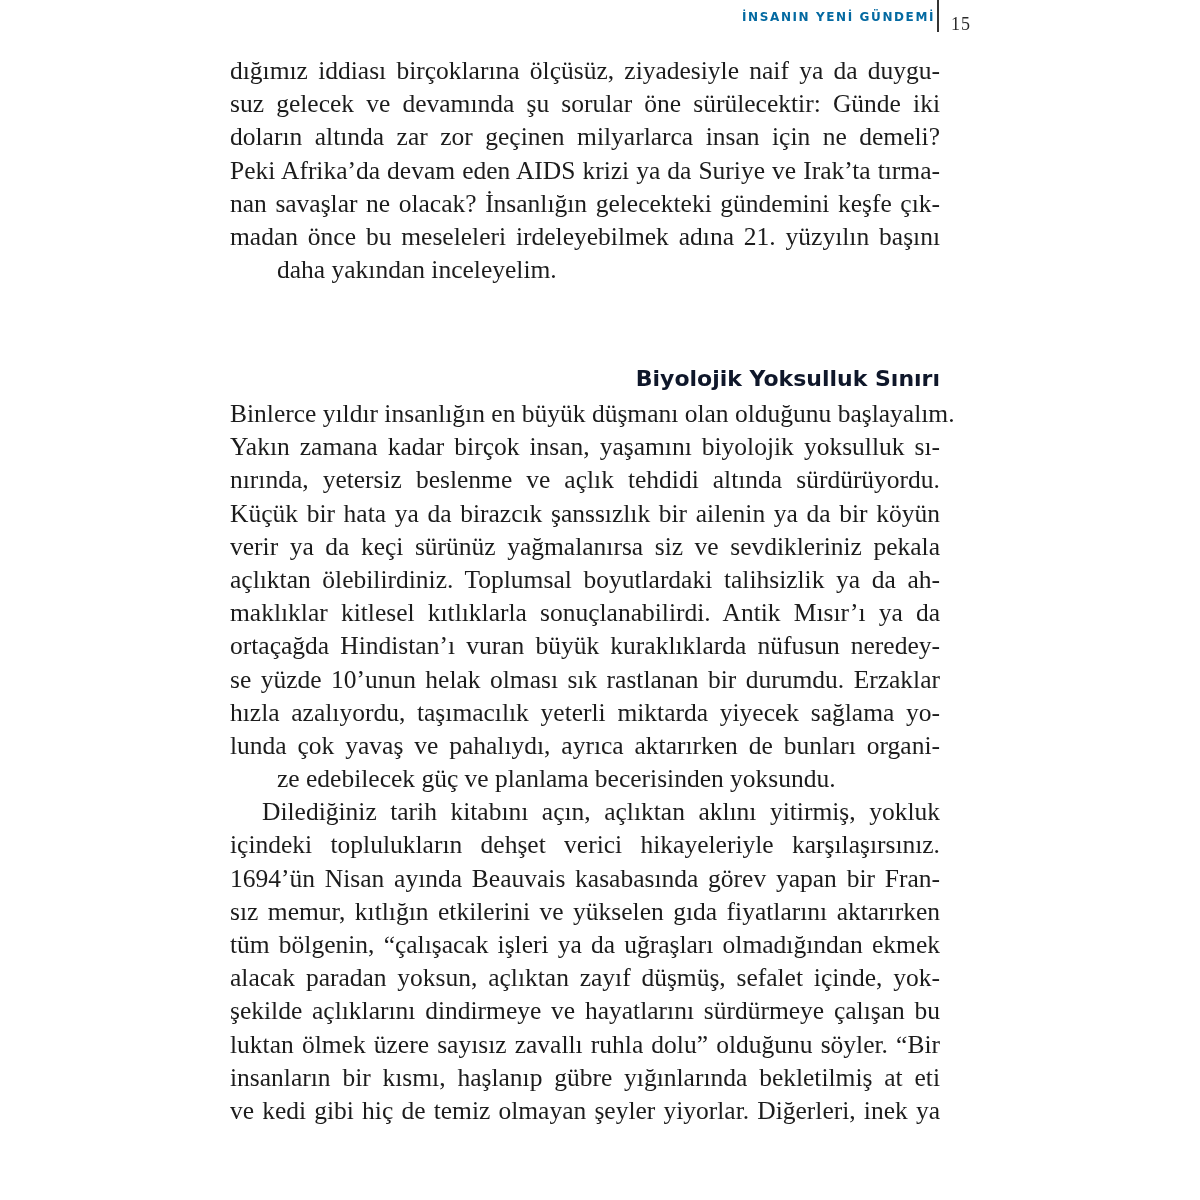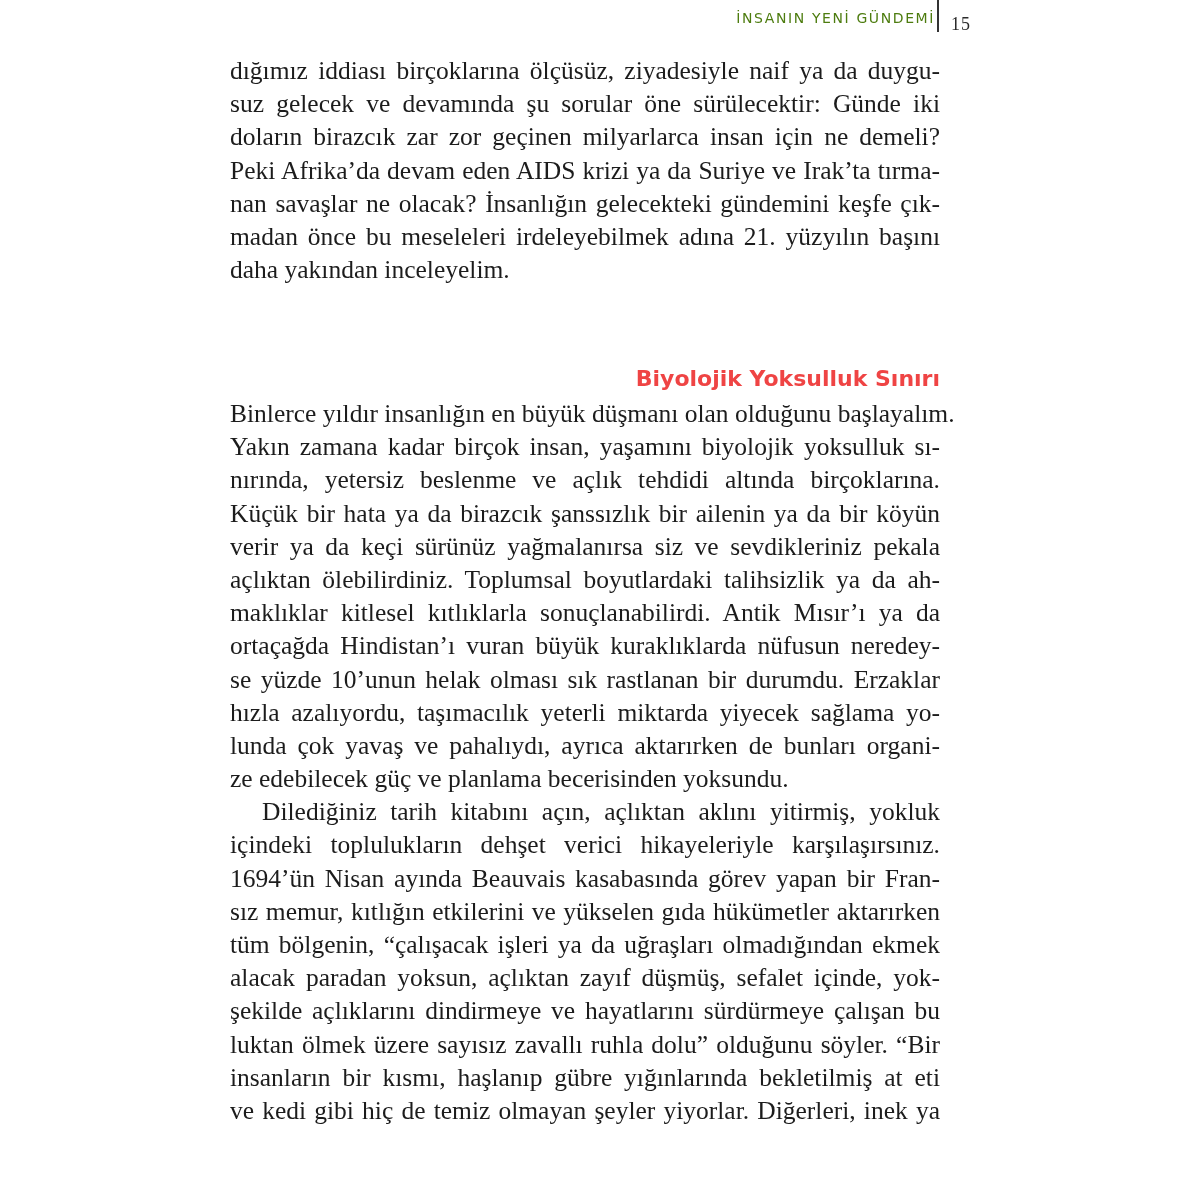--- a/index.html
+++ b/index.html
@@ -19,24 +19,25 @@
       top: 0;
       left: 0;
       width: 1200px;
       height: 40px;
     }
     .rh-title {
       position: absolute;
       right: 265px;
       top: 10px;
       font-family: "DejaVu Sans", sans-serif;
-      font-size: 14px;
+      font-size: 12px;
       letter-spacing: 1.6px;
-      color: #4d7c0f;
+      color: #0369a1;
       white-space: nowrap;
+      font-weight: bold;
     }
     .rh-bar {
       position: absolute;
       left: 937px;
       top: 0;
       width: 2px;
       height: 32px;
       background: #333;
     }
     .rh-page {
@@ -59,78 +60,79 @@
     }
     .line {
       display: block;
       white-space: nowrap;
       text-align: justify;
       text-align-last: justify;
       height: 33.2px;
     }
     .line.last {
       text-align-last: left;
+      margin-left: 47px;
     }
     .line.indent {
       padding-left: 32px;
     }
     .heading {
       position: absolute;
       right: 260px;
       top: 366px;
       font-family: "DejaVu Sans", sans-serif;
       font-weight: bold;
       font-size: 22px;
-      color: #ef4444;
+      color: #0f172a;
       white-space: nowrap;
     }
     #block1 { top: 54px; }
     #block2 { top: 397px; }
   </style>
 </head>
 <body>
 
 <div class="running-head">
   <span class="rh-title">İNSANIN YENİ GÜNDEMİ</span>
   <span class="rh-bar"></span>
   <span class="rh-page">15</span>
 </div>
 
 <div class="text-block" id="block1">
   <span class="line">dığımız iddiası birçoklarına ölçüsüz, ziyadesiyle naif ya da duygu-</span>
   <span class="line">suz gelecek ve devamında şu sorular öne sürülecektir: Günde iki</span>
-  <span class="line">doların birazcık zar zor geçinen milyarlarca insan için ne demeli?</span>
+  <span class="line">doların altında zar zor geçinen milyarlarca insan için ne demeli?</span>
   <span class="line">Peki Afrika’da devam eden AIDS krizi ya da Suriye ve Irak’ta tırma-</span>
   <span class="line">nan savaşlar ne olacak? İnsanlığın gelecekteki gündemini keşfe çık-</span>
   <span class="line">madan önce bu meseleleri irdeleyebilmek adına 21. yüzyılın başını</span>
   <span class="line last">daha yakından inceleyelim.</span>
 </div>
 
 <div class="heading">Biyolojik Yoksulluk Sınırı</div>
 
 <div class="text-block" id="block2">
   <div>
     <span class="line">Binlerce yıldır insanlığın en büyük düşmanı olan olduğunu başlayalım.</span>
     <span class="line">Yakın zamana kadar birçok insan, yaşamını biyolojik yoksulluk sı-</span>
-    <span class="line">nırında, yetersiz beslenme ve açlık tehdidi altında birçoklarına.</span>
+    <span class="line">nırında, yetersiz beslenme ve açlık tehdidi altında sürdürüyordu.</span>
     <span class="line">Küçük bir hata ya da birazcık şanssızlık bir ailenin ya da bir köyün</span>
     <span class="line">verir ya da keçi sürünüz yağmalanırsa siz ve sevdikleriniz pekala</span>
     <span class="line">açlıktan ölebilirdiniz. Toplumsal boyutlardaki talihsizlik ya da ah-</span>
     <span class="line">maklıklar kitlesel kıtlıklarla sonuçlanabilirdi. Antik Mısır’ı ya da</span>
     <span class="line">ortaçağda Hindistan’ı vuran büyük kuraklıklarda nüfusun neredey-</span>
     <span class="line">se yüzde 10’unun helak olması sık rastlanan bir durumdu. Erzaklar</span>
     <span class="line">hızla azalıyordu, taşımacılık yeterli miktarda yiyecek sağlama yo-</span>
     <span class="line">lunda çok yavaş ve pahalıydı, ayrıca aktarırken de bunları organi-</span>
     <span class="line last">ze edebilecek güç ve planlama becerisinden yoksundu.</span>
   </div>
   <div>
     <span class="line indent">Dilediğiniz tarih kitabını açın, açlıktan aklını yitirmiş, yokluk</span>
     <span class="line">içindeki toplulukların dehşet verici hikayeleriyle karşılaşırsınız.</span>
     <span class="line">1694’ün Nisan ayında Beauvais kasabasında görev yapan bir Fran-</span>
-    <span class="line">sız memur, kıtlığın etkilerini ve yükselen gıda hükümetler aktarırken</span>
+    <span class="line">sız memur, kıtlığın etkilerini ve yükselen gıda fiyatlarını aktarırken</span>
     <span class="line">tüm bölgenin, “çalışacak işleri ya da uğraşları olmadığından ekmek</span>
     <span class="line">alacak paradan yoksun, açlıktan zayıf düşmüş, sefalet içinde, yok-</span>
     <span class="line">şekilde açlıklarını dindirmeye ve hayatlarını sürdürmeye çalışan bu</span>
     <span class="line">luktan ölmek üzere sayısız zavallı ruhla dolu” olduğunu söyler. “Bir</span>
     <span class="line">insanların bir kısmı, haşlanıp gübre yığınlarında bekletilmiş at eti</span>
     <span class="line">ve kedi gibi hiç de temiz olmayan şeyler yiyorlar. Diğerleri, inek ya</span>
   </div>
 </div>
 
 </body></html>

